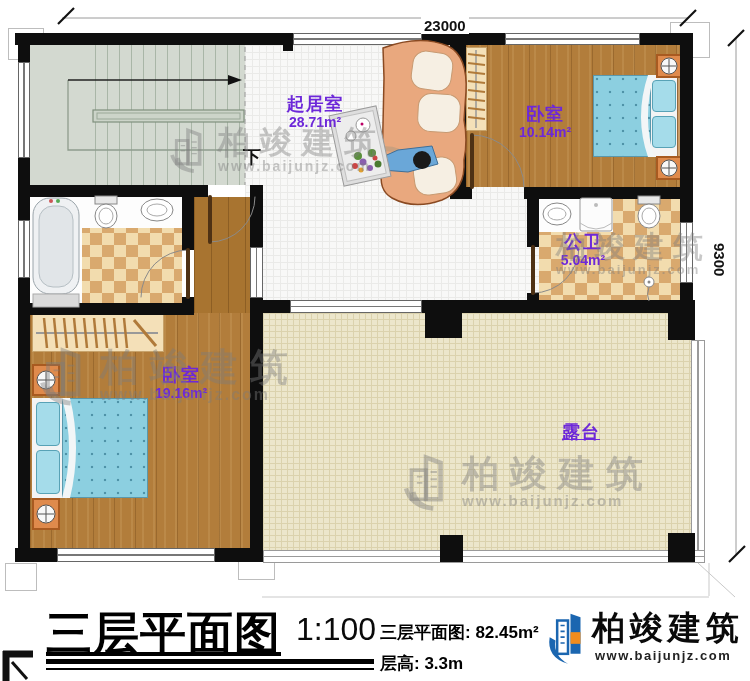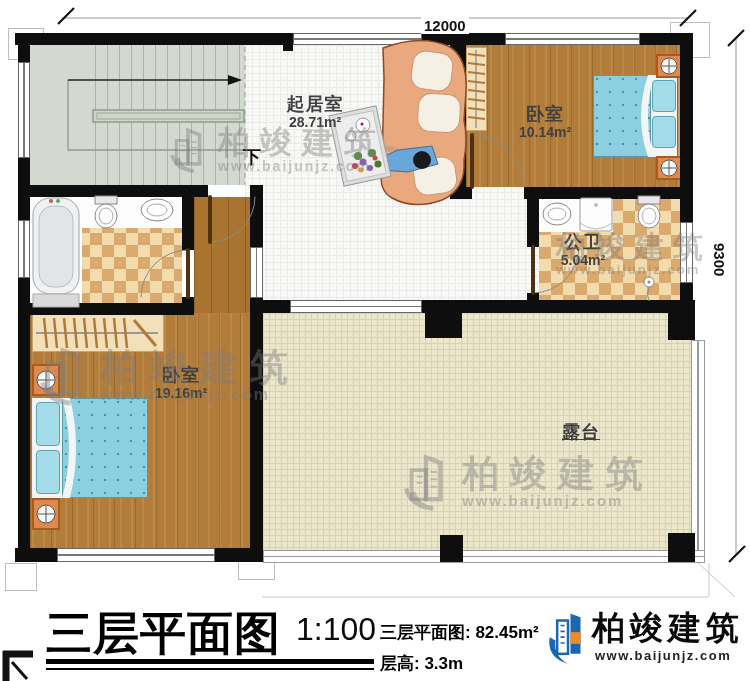--- a/index.html
+++ b/index.html
@@ -27,34 +27,34 @@
   .whitezone{position:absolute;background:#fdfdfd;z-index:1;}
   
   .furn{position:absolute;z-index:2;box-sizing:border-box;}
   .bedmat{background-color:#8ccfe0;background-image:radial-gradient(circle at 3px 3px,#4f93a8 1.3px,transparent 1.6px);background-size:13px 13px;border:1px solid #5a98ac;}
   .pillow{background:#a5dcea;border:1px solid #58a2b6;border-radius:4px;}
   .headboard{background:#c89a66;border:1px solid #96683a;}
   .nstand{background:#df8a4c;border:2px solid #a85a20;}
   .wardrobe{background:#f4e0b8;border:1px solid #c7a26a;}
   .bedwhite{background:#f4f4f4;}
   
-  .room-label{position:absolute;z-index:6;text-align:center;color:#404040;line-height:1.1;}
+  .room-label{position:absolute;z-index:6;text-align:center;color:#6d28d9;line-height:1.1;}
   .room-label .rn{display:block;font-size:18px;font-weight:bold;letter-spacing:1px;}
   .room-label .ra{display:block;font-size:14px;font-weight:bold;}
   .small-label{position:absolute;z-index:6;font-weight:bold;color:#111;}
   .dim-label{position:absolute;z-index:6;font-weight:bold;font-size:15px;color:#111;background:#fff;padding:0 3px;}
   
   .wm{position:absolute;z-index:7;display:flex;align-items:center;gap:8px;color:rgba(125,125,125,.42);pointer-events:none;}
   .wm .wm-big{font-weight:bold;line-height:1;}
   .wm .wm-url{font-weight:bold;letter-spacing:2px;}
   .wm svg{flex:none;}
   
   .overlay{position:absolute;left:0;top:0;z-index:5;pointer-events:none;}
   
-  .ft-title{position:absolute;left:46px;top:603px;font-size:46px;font-weight:bold;color:#000;letter-spacing:1px;z-index:8;}
+  .ft-title{position:absolute;left:46px;top:603px;font-size:46px;font-weight:bold;color:#000;letter-spacing:1px;z-index:8;text-decoration:underline;}
   .ft-u1{position:absolute;left:46px;top:659px;width:328px;height:5px;background:#000;z-index:8;}
   .ft-u2{position:absolute;left:46px;top:668px;width:328px;height:2px;background:#000;z-index:8;}
   .ft-scale{position:absolute;left:296px;top:611px;font-size:32px;font-weight:400;color:#0a0a0a;z-index:8;}
   .ft-line1{position:absolute;left:380px;top:621px;font-size:17px;font-weight:bold;color:#000;z-index:8;}
   .ft-line2{position:absolute;left:380px;top:652px;font-size:17px;font-weight:bold;color:#000;z-index:8;}
   .ft-brand{position:absolute;left:592px;top:606px;font-size:33px;font-weight:bold;color:#0a0a0a;letter-spacing:5px;z-index:8;white-space:nowrap;}
   .ft-url{position:absolute;left:595px;top:648px;font-size:13px;font-weight:bold;color:#222;letter-spacing:1.5px;z-index:8;white-space:nowrap;}
 </style>
 </head>
 <body>
@@ -320,21 +320,21 @@
   </div>
   <div class="room-label" style="left:131px;top:366px;width:100px;">
     <span class="rn">卧室</span>
     <span class="ra">19.16m²</span>
   </div>
   <div class="room-label" style="left:531px;top:423px;width:100px;text-decoration:underline;">
     <span class="rn">露台</span>
   </div>
   <div class="small-label" style="left:243px;top:145px;font-size:18px;">下</div>
 
-  <div class="dim-label" style="left:421px;top:17px;">12000</div>
+  <div class="dim-label" style="left:421px;top:17px;">23000</div>
   <div class="dim-label" style="left:728px;top:240px;transform:rotate(90deg);transform-origin:0 0;">9300</div>
 
   <div class="wm" style="left:166px;top:126px;">
     <svg width="44" height="48" viewBox="0 0 60 66">
         <use href="#wmicon"></use>
       </svg>
     <div>
       <div class="wm-big" style="font-size:32px;letter-spacing:10px;">柏竣建筑</div>
       <div class="wm-url" style="font-size:14px;">www.baijunjz.com</div>
     </div>

